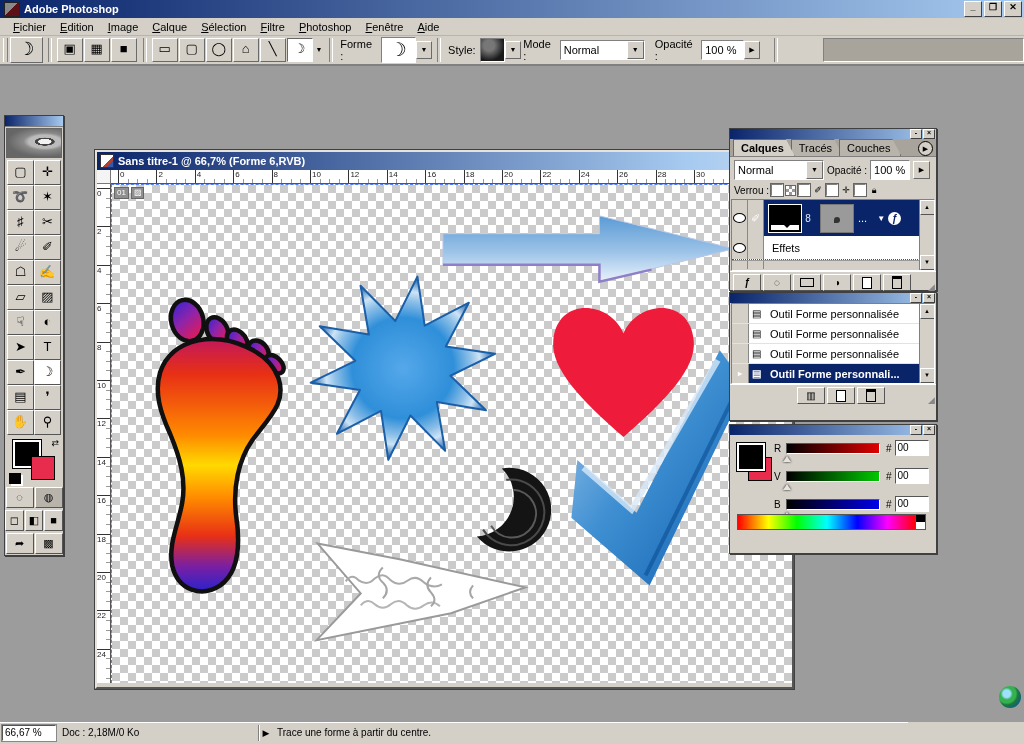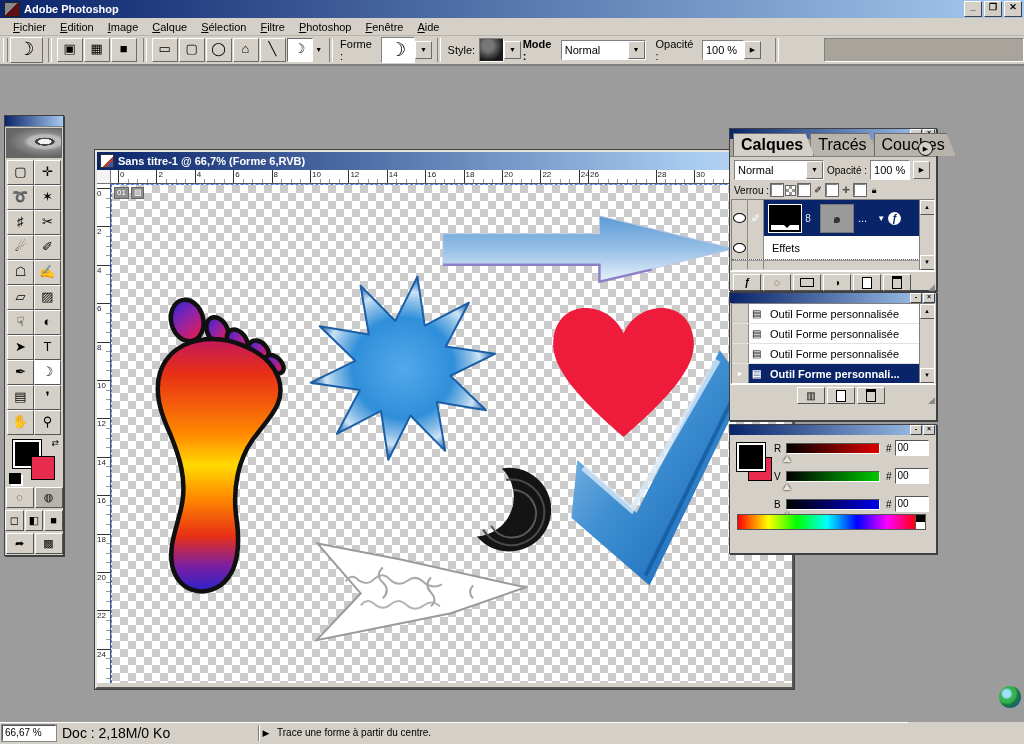--- a/index.html
+++ b/index.html
@@ -96,21 +96,21 @@
   .slice-badge .b{background:#8f8f8f;color:#fff;font-size:8px;padding:0 2px;border:1px solid #666;line-height:10px;}
   .artwork{position:absolute;left:0;top:0;width:100%;height:100%;}
 
   
   .panel{left:729px;width:206px;background:var(--chrome);border:1px solid #404040;box-shadow:1px 1px 0 #404040;}
   .p-strip{height:10px;background:linear-gradient(90deg,var(--titlebar_a),var(--titlebar_b));display:flex;justify-content:flex-end;align-items:center;padding-right:1px;gap:1px;}
   .pbtn{width:10px;height:8px;font-size:7px;line-height:6px;text-align:center;font-weight:bold;
     border:1px solid;border-color:#fff #404040 #404040 #fff;background:var(--chrome);}
   .tabs{height:17px;background:#a8a49c;display:flex;align-items:flex-end;padding-left:3px;position:relative;border-bottom:1px solid #808080;}
   .tab{padding:2px 10px 2px 7px;background:#b8b4ac;border:1px solid #6a6a6a;border-bottom:none;margin-right:-4px;
-    clip-path:polygon(0 0,calc(100% - 9px) 0,100% 100%,0 100%);font-size:16px;}
+    clip-path:polygon(0 0,calc(100% - 9px) 0,100% 100%,0 100%);font-size:11px;}
   .tab.active{background:var(--chrome);font-weight:bold;z-index:2;position:relative;}
   .pmenu{position:absolute;right:3px;top:2px;width:13px;height:13px;border:1px solid #000;border-radius:50%;
     font-size:7px;line-height:13px;text-align:center;background:var(--chrome);}
 
   
   .lay-controls{display:flex;align-items:center;padding:3px 4px;gap:3px;}
   .lay-dd{width:88px;}
   .verrou{display:flex;align-items:center;gap:2px;padding:1px 4px 3px;font-size:10px;}
   .chk{width:10px;height:10px;background:#fff;border:1px solid;border-color:#808080 #fff #fff #808080;outline:1px solid #666;}
   .lockicon{font-size:9px;width:12px;text-align:center;}
@@ -169,21 +169,21 @@
     background:linear-gradient(180deg,#000 0 50%,#fff 50%);}
 
   
   .globe{position:absolute;left:999px;top:620px;width:22px;height:22px;border-radius:50%;
     background:radial-gradient(circle at 35% 35%,#9fe0ff 0 18%,#35b24f 30% 45%,#1b7a3a 55%,#0d5c8c 80%,#063a5c 100%);}
 
   
   .statusbar{left:0;top:722px;width:908px;height:22px;background:var(--chrome);display:flex;align-items:flex-start;padding-top:2px;box-sizing:border-box;border-top:1px solid #fff;}
   .zoombox{width:48px;height:14px;background:#fff;border:1px solid;border-color:#555 #fff #fff #555;outline:1px solid #888;
     margin-left:2px;padding:0 2px;line-height:14px;font-size:10px;}
-  .docinfo{width:196px;height:16px;line-height:16px;padding-left:6px;border-right:1px solid #808080;box-shadow:1px 0 0 #fff;font-size:14px;}
+  .docinfo{width:196px;height:16px;line-height:16px;padding-left:6px;border-right:1px solid #808080;box-shadow:1px 0 0 #fff;font-size:10px;}
   .statarrow{width:14px;height:16px;text-align:center;font-size:9px;line-height:16px;}
   .hint{flex:1;height:16px;line-height:16px;padding-left:4px;font-size:10px;}
 </style>
 </head>
 <body>
 
 <div class="abs titlebar">
   <span class="app-icon"></span>
   <span class="title-text">Adobe Photoshop</span>
   <span class="winbtn">_</span>
@@ -223,21 +223,21 @@
     </span>
   <span class="mini-arrow">▼</span>
   <span class="vsep"></span>
   <span class="opt-label">Forme :</span>
   <span class="swatchbox sunken">☽</span>
   <span class="ddarrow">▼</span>
   <span class="vsep"></span>
   <span class="opt-label">Style:</span>
   <span class="stylebox sunken"></span>
   <span class="ddarrow">▼</span>
-  <span class="opt-label" style="font-weight:bold;">Mode :</span>
+  <span class="opt-label" style="">Mode :</span>
   <span class="dd sunken" style="width:86px;">
     <span class="val">Normal</span>
     <span class="ddarrow">▼</span>
   </span>
   <span class="opt-label" style="margin-left:10px;">Opacité :</span>
   <span class="dd sunken" style="width:42px;">
     <span class="val">100 %</span>
   </span>
   <span class="ddarrow">▶</span>
   <span class="vsep" style="margin-left:14px;"></span>
@@ -311,21 +311,21 @@
           <span class="ruler-label" style="left: 122.2px;">6</span>
           <span class="ruler-label" style="left: 160.6px;">8</span>
           <span class="ruler-label" style="left: 199px;">10</span>
           <span class="ruler-label" style="left: 237.4px;">12</span>
           <span class="ruler-label" style="left: 275.8px;">14</span>
           <span class="ruler-label" style="left: 314.2px;">16</span>
           <span class="ruler-label" style="left: 352.6px;">18</span>
           <span class="ruler-label" style="left: 391px;">20</span>
           <span class="ruler-label" style="left: 429.4px;">22</span>
           <span class="ruler-label" style="left: 467.8px;">24</span>
-          <span class="ruler-label" style="left: 477px;">26</span>
+          <span class="ruler-label" style="left: 506px;">26</span>
           <span class="ruler-label" style="left: 544.6px;">28</span>
           <span class="ruler-label" style="left: 583px;">30</span>
           <span class="ruler-label" style="left: 621.4px;">32</span>
           <span class="ruler-label" style="left: 659.8px;">34</span>
         </div>
       <div class="ruler-v" id="ruler-v">
           <span class="ruler-label" style="top: 4px;">0</span>
           <span class="ruler-label" style="top: 42.4px;">2</span>
           <span class="ruler-label" style="top: 80.8px;">4</span>
           <span class="ruler-label" style="top: 119.2px;">6</span>

